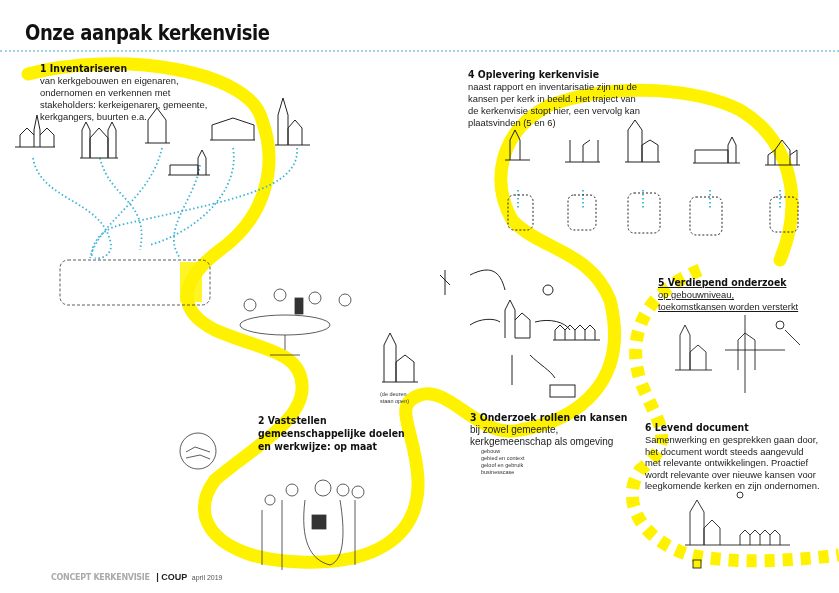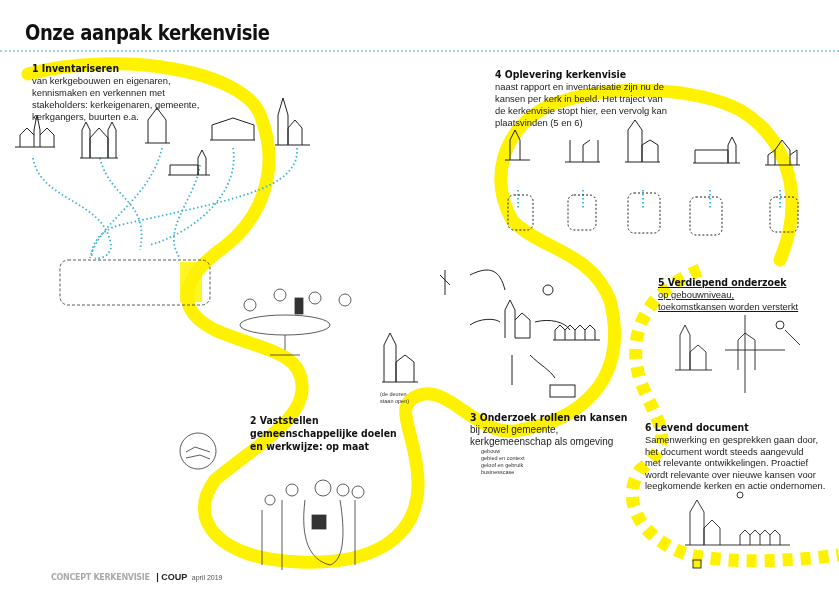--- a/index.html
+++ b/index.html
@@ -4,26 +4,26 @@
 <style>
   html, body { margin:0; padding:0; background:#ffffff; }
   body { width:839px; height:593px; position:relative; overflow:hidden; font-family:"Liberation Sans", sans-serif; color:#1a1a1a; }
   .title { position:absolute; left:25px; top:20px; font-family:"DejaVu Sans", sans-serif; font-weight:bold; font-size:22px; letter-spacing:-0.5px; color:#111; transform:scaleX(0.82); transform-origin:left top; }
   .rule { position:absolute; left:0; top:50px; width:839px; border-top:2px dotted #9fd3e6; }
   svg.art { position:absolute; left:0; top:0; }
   .step { position:absolute; }
   .step .head { font-family:"DejaVu Sans", sans-serif; font-weight:bold; font-size:11px; color:#111; transform:scaleX(0.85); transform-origin:left top; white-space:nowrap; }
   .step .body { font-size:9.4px; line-height:12px; color:#222; }
   .step .body p { margin:0; }
-  .s1 { left:32px; top:62px; width:200px; }
-  .s2 { left:250px; top:414px; width:150px; }
+  .s1 { left:40px; top:62px; width:200px; }
+  .s2 { left:258px; top:414px; width:150px; }
   .s2 .head { line-height:13px; white-space:normal; width:180px; }
   .s3 { left:470px; top:411px; width:200px; }
   .s3 .body { font-size:10px; }
-  .s4 { left:495px; top:68px; width:190px; }
+  .s4 { left:468px; top:68px; width:190px; }
   .s5 { left:658px; top:276px; width:170px;text-decoration:underline; }
   .s6 { left:645px; top:421px; width:190px; }
   .s6 .body { line-height:11.5px; }
   .aspects { position:absolute; left:481px; top:448px; font-size:5.5px; line-height:7px; color:#333; }
   .note { position:absolute; left:380px; top:391px; font-size:5.5px; line-height:7px; color:#333; }
   .footer { position:absolute; left:25px; top:572px; font-size:9px; white-space:nowrap; }
   .footer .f1 { font-family:"DejaVu Sans", sans-serif; font-weight:bold; color:#aaaaaa; font-size:8px; letter-spacing:-0.3px;margin-left:26px; }
   .footer .f2 { font-weight:bold; color:#222; font-size:9px; margin-left:4px; }
   .footer .f3 { color:#555; font-size:7px; margin-left:2px; }
 </style>
@@ -135,21 +135,21 @@
     <path d="M740,545 V535 L745,530 L750,535 V545 M750,535 L755,530 L760,535 V545 M760,535 L765,530 L770,535 V545 M770,535 L775,530 L780,535 V545"></path>
     <circle cx="740" cy="495" r="3"></circle>
     <rect x="693" y="560" width="8" height="8" fill="#fff200" stroke="#222"></rect>
   </g>
 </svg>
 
 <div class="step s1">
   <div class="head">1 Inventariseren</div>
   <div class="body">
     <p>van kerkgebouwen en eigenaren,</p>
-    <p>kennismaken en verkennen met</p>
+    <p>ondernomen en verkennen met</p>
     <p>stakeholders: kerkeigenaren, gemeente,</p>
     <p>kerkgangers, buurten e.a.</p>
   </div>
 </div>
 
 <div class="step s2">
   <div class="head">2 Vaststellen gemeenschappelijke doelen en werkwijze: op maat</div>
 </div>
 
 <div class="note">
@@ -189,21 +189,21 @@
   </div>
 </div>
 
 <div class="step s6">
   <div class="head">6 Levend document</div>
   <div class="body">
     <p>Samenwerking en gesprekken gaan door,</p>
     <p>het document wordt steeds aangevuld</p>
     <p>met relevante ontwikkelingen. Proactief</p>
     <p>wordt relevante over nieuwe kansen voor</p>
-    <p>leegkomende kerken en actie ondernomen.</p>
+    <p>leegkomende kerken en zijn ondernomen.</p>
   </div>
 </div>
 
 <div class="footer">
   <span class="f1">CONCEPT KERKENVISIE</span>
   <span class="f2">| COUP</span>
   <span class="f3">april 2019</span>
 </div>
 
 </body></html>

